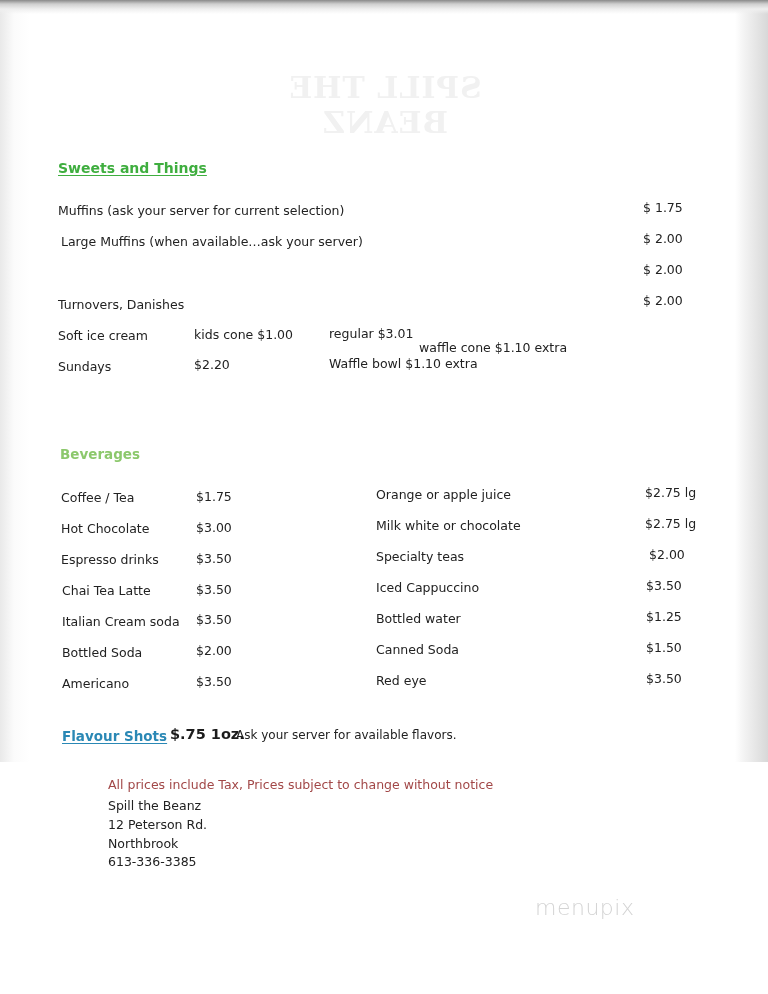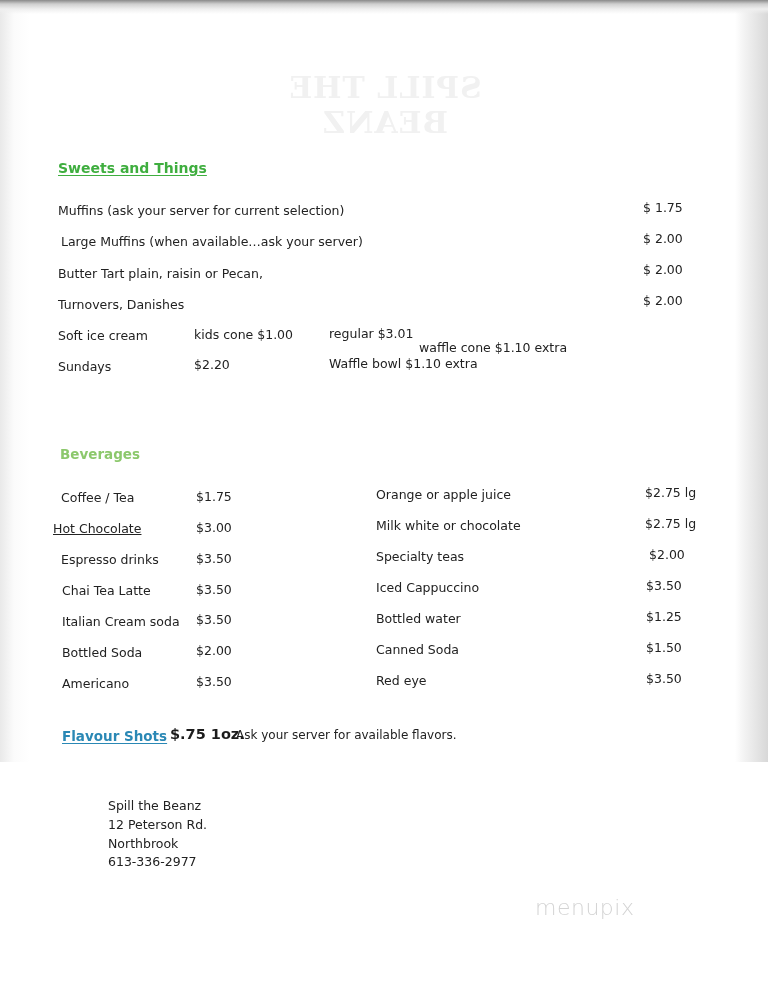--- a/index.html
+++ b/index.html
@@ -53,40 +53,39 @@
   <div class="ghost-title">SPILL THE BEANZ</div>
 
   <div class="abs sweets-heading">Sweets and Things</div>
 
   <div class="abs t" style="left:58px;top:193px;">Muffins (ask your server for current selection)</div>
   <div class="abs t" style="left:643px;top:190px;">$ 1.75</div>
 
   <div class="abs t" style="left:61px;top:224px;">Large Muffins (when available…ask your server)</div>
   <div class="abs t" style="left:643px;top:221px;">$ 2.00</div>
 
-  <div class="abs t" style="left:58px;top:256px;">Butter Tart plain, raisin or Pecan,</div>
   <div class="abs t" style="left:643px;top:252px;">$ 2.00</div>
 
   <div class="abs t" style="left:58px;top:287px;">Turnovers, Danishes</div>
   <div class="abs t" style="left:643px;top:283px;">$ 2.00</div>
 
   <div class="abs t" style="left:58px;top:318px;">Soft ice cream</div>
   <div class="abs t" style="left:194px;top:317px;">kids cone $1.00</div>
   <div class="abs t" style="left:329px;top:316px;">regular $3.01</div>
   <div class="abs t" style="left:419px;top:330px;">waffle cone $1.10 extra</div>
 
   <div class="abs t" style="left:58px;top:349px;">Sundays</div>
   <div class="abs t" style="left:194px;top:347px;">$2.20</div>
   <div class="abs t" style="left:329px;top:346px;">Waffle bowl $1.10 extra</div>
 
   <div class="abs bev-heading">Beverages</div>
 
   <div class="abs t" style="left:61px;top:480px;">Coffee / Tea</div>
   <div class="abs t" style="left:196px;top:479px;">$1.75</div>
-  <div class="abs t" style="left:53px;top:511px;text-decoration:underline;">Hot Chocolate</div>
+  <div class="abs t" style="left:61px;top:511px;">Hot Chocolate</div>
   <div class="abs t" style="left:196px;top:510px;">$3.00</div>
   <div class="abs t" style="left:61px;top:542px;">Espresso drinks</div>
   <div class="abs t" style="left:196px;top:541px;">$3.50</div>
   <div class="abs t" style="left:62px;top:573px;">Chai Tea Latte</div>
   <div class="abs t" style="left:196px;top:572px;">$3.50</div>
   <div class="abs t" style="left:62px;top:604px;">Italian Cream soda</div>
   <div class="abs t" style="left:196px;top:602px;">$3.50</div>
   <div class="abs t" style="left:62px;top:635px;">Bottled Soda</div>
   <div class="abs t" style="left:196px;top:633px;">$2.00</div>
   <div class="abs t" style="left:62px;top:666px;">Americano</div>
@@ -104,19 +103,20 @@
   <div class="abs t" style="left:646px;top:599px;">$1.25</div>
   <div class="abs t" style="left:376px;top:632px;">Canned Soda</div>
   <div class="abs t" style="left:646px;top:630px;">$1.50</div>
   <div class="abs t" style="left:376px;top:663px;">Red eye</div>
   <div class="abs t" style="left:646px;top:661px;">$3.50</div>
 
   <div class="abs flavour-heading">Flavour Shots</div>
   <div class="abs flavour-price">$.75 1oz.</div>
   <div class="abs flavour-note">Ask your server for available flavors.</div>
 
+  <div class="abs notice">All prices include Tax, Prices subject to change without notice</div>
   <div class="abs addr" style="top:798px;">Spill the Beanz</div>
   <div class="abs addr" style="top:817px;">12 Peterson Rd.</div>
   <div class="abs addr" style="top:836px;">Northbrook</div>
-  <div class="abs addr" style="top:854px;">613-336-2977</div>
+  <div class="abs addr" style="top:854px;">613-336-3385</div>
 
   <div class="abs watermark">menupix</div>
 </div>
 
 </body></html>

